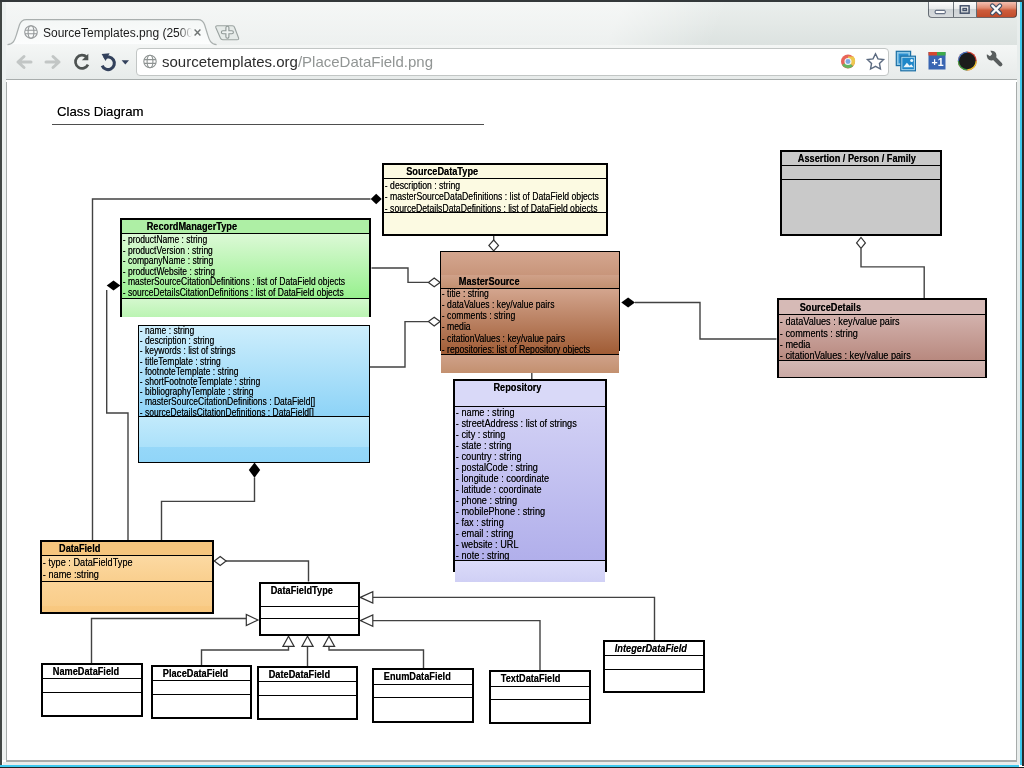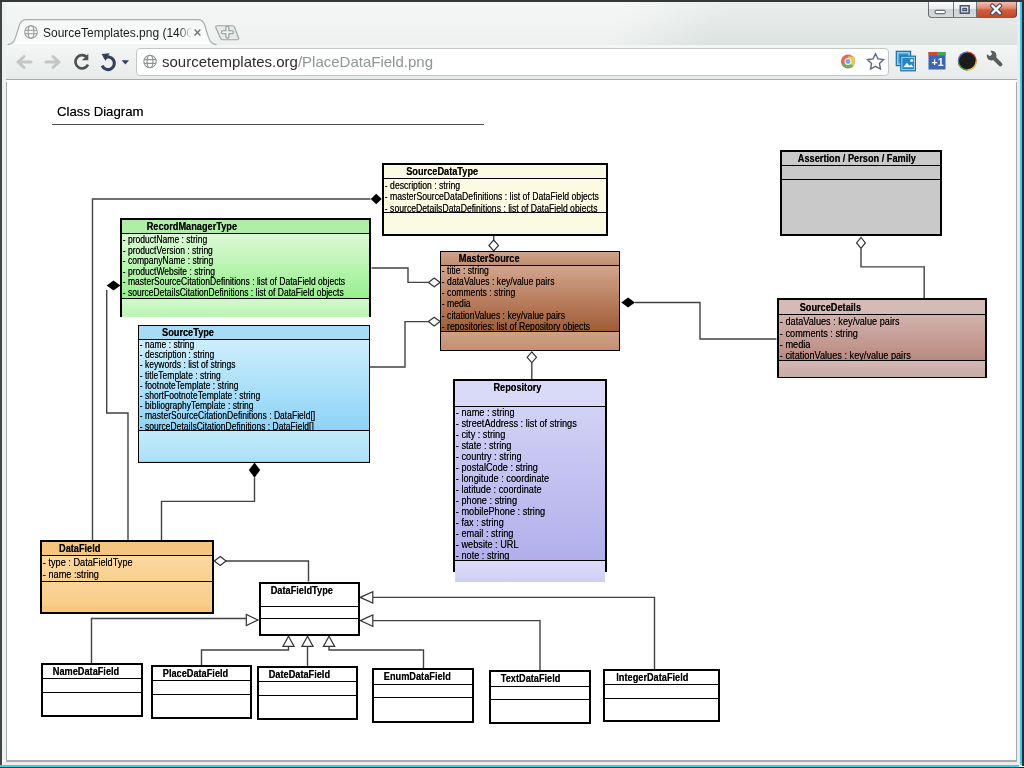--- a/index.html
+++ b/index.html
@@ -124,31 +124,28 @@
     <div class="t" style="height:14px;background:#aeefa5;">
         <span class="tx">RecordManagerType</span>
       </div>
     <div class="a" style="height:64.5px;line-height:10.6px;background:linear-gradient(180deg,#dcf9d6,#97f08e);">
         <span class="tx" style="transform:scaleX(0.79);margin-top:-1px">- productName : string<br>- productVersion : string<br>- companyName : string<br>- productWebsite : string<br>- masterSourceCitationDefinitions : list of DataField objects<br>- sourceDetailsCitationDefinitions : list of DataField objects</span>
       </div>
     <div class="e" style="height:18px;background:linear-gradient(180deg,#d4f8ce,#bbf4b3);"></div>
   </div>
 
   <div class="cls" style="left:137.5px;top:325px;width:232px;height:137.5px;border-width:1.5px;background:linear-gradient(180deg,#c8ecfc,#90d5f8);">
-    <div class="t" style="height:14px;background:#a6dcf6;">
-        <span class="tx">SourceType</span>
-      </div>
     <div class="a" style="height:91px;line-height:10.2px;background:linear-gradient(180deg,#cdeefc,#8dd3f7);">
         <span class="tx" style="margin-top:-2px;transform:scaleX(0.79)">- name : string<br>- description : string<br>- keywords : list of strings<br>- titleTemplate : string<br>- footnoteTemplate : string<br>- shortFootnoteTemplate : string<br>- bibliographyTemplate : string<br>- masterSourceCitationDefinitions : DataField[]<br>- sourceDetailsCitationDefinitions : DataField[]</span>
       </div>
     <div class="e" style="height:30px;background:linear-gradient(180deg,#c2eafb,#abe1fa);"></div>
   </div>
 
   <div class="cls" style="left:440.4px;top:251.2px;width:179.5px;height:100px;border-width:1.5px;background:linear-gradient(180deg,#d4a68f,#a25f38);">
-    <div class="t" style="height:13.5px;background:linear-gradient(180deg,#d0a189,#c29070);">
+    <div class="t" style="height:13.5px;background:linear-gradient(180deg,#d0a189,#c29070);margin-top:23px;">
         <span class="tx">MasterSource</span>
       </div>
     <div class="a" style="height:66px;line-height:11.1px;background:linear-gradient(180deg,#d3a58e,#a05c35);">
         <span class="tx" style="transform:scaleX(0.80);margin-top:-1.5px">- titie : string<br>- dataValues : key/value pairs<br>- comments : string<br>- media<br>- citationValues : key/value pairs<br>- repositories: list of Repository objects</span>
       </div>
     <div class="e" style="height:18px;background:linear-gradient(180deg,#cfa189,#c3906f);"></div>
   </div>
 
   <div class="cls" style="left:453px;top:379.4px;width:154px;height:193px;background:linear-gradient(180deg,#d0cff4,#b5b3ed);">
     <div class="t" style="height:26px;background:#d9d9f8;line-height:13px;padding-left:26px;">
@@ -217,21 +214,21 @@
         <span class="tx">EnumDataField</span>
       </div>
     <div class="a" style="height:13.5px;"></div>
   </div>
   <div class="cls" style="left:489.4px;top:670px;width:101.5px;height:54px;background:#fff;">
     <div class="t" style="height:14.5px;">
         <span class="tx">TextDataField</span>
       </div>
     <div class="a" style="height:13.5px;"></div>
   </div>
-  <div class="cls" style="left:603px;top:669px;width:117px;height:53px;background:#fff;">
+  <div class="cls" style="left:603px;top:640px;width:102px;height:53px;background:#fff;font-style:italic;">
     <div class="t" style="height:14px;">
         <span class="tx">IntegerDataField</span>
       </div>
     <div class="a" style="height:13.5px;"></div>
   </div>
 
   <div id="topbar"></div>
   <div id="toolbar"></div>
   <div id="addrbar"></div>
   <div id="urltxt">sourcetemplates.org<span class="g2">/PlaceDataField.png</span></div>
@@ -317,21 +314,21 @@
   <div class="wbtn" id="btnmax"></div>
   <div class="wbtn" id="btncls"></div>
   <svg class="abs" style="left:0;top:0" width="1024" height="30" fill="none">
     <rect x="935.2" y="10.3" width="10" height="3.4" rx="0.8" fill="#fdfdfd" stroke="#46536b" stroke-width="1"></rect>
     <rect x="960.3" y="5.8" width="8.8" height="7.4" fill="none" stroke="#45526b" stroke-width="1.5"></rect>
     <rect x="963" y="8.5" width="3.4" height="2" fill="none" stroke="#45526b" stroke-width="1.3"></rect>
     <path d="M992.3,5.6 l7.6,7.6 M999.9,5.6 l-7.6,7.6" stroke="#404e66" stroke-width="4.6" stroke-linecap="round"></path>
     <path d="M992.3,5.6 l7.6,7.6 M999.9,5.6 l-7.6,7.6" stroke="#fbfbfb" stroke-width="2.3" stroke-linecap="round"></path>
   </svg>
 
-  <div class="abs" style="left:43px;top:25.6px;width:149px;height:14px;overflow:hidden;font-size:12px;color:#1b1b1b;white-space:nowrap;-webkit-mask-image:linear-gradient(90deg,#000 91%,transparent 100%);">SourceTemplates.png (1400</div>
+  <div class="abs" style="left:43px;top:25.6px;width:149px;height:14px;overflow:hidden;font-size:12px;color:#1b1b1b;white-space:nowrap;-webkit-mask-image:linear-gradient(90deg,#000 91%,transparent 100%);">SourceTemplates.png (2500</div>
 
   <div class="framel"></div>
   <div class="framel2"></div>
   <div class="framel3"></div>
   <div class="framer1"></div>
   <div class="framer2"></div>
   <div class="framer3"></div>
   <div class="framer4"></div>
   <div class="frameb1"></div>
   <div class="frameb2"></div>

